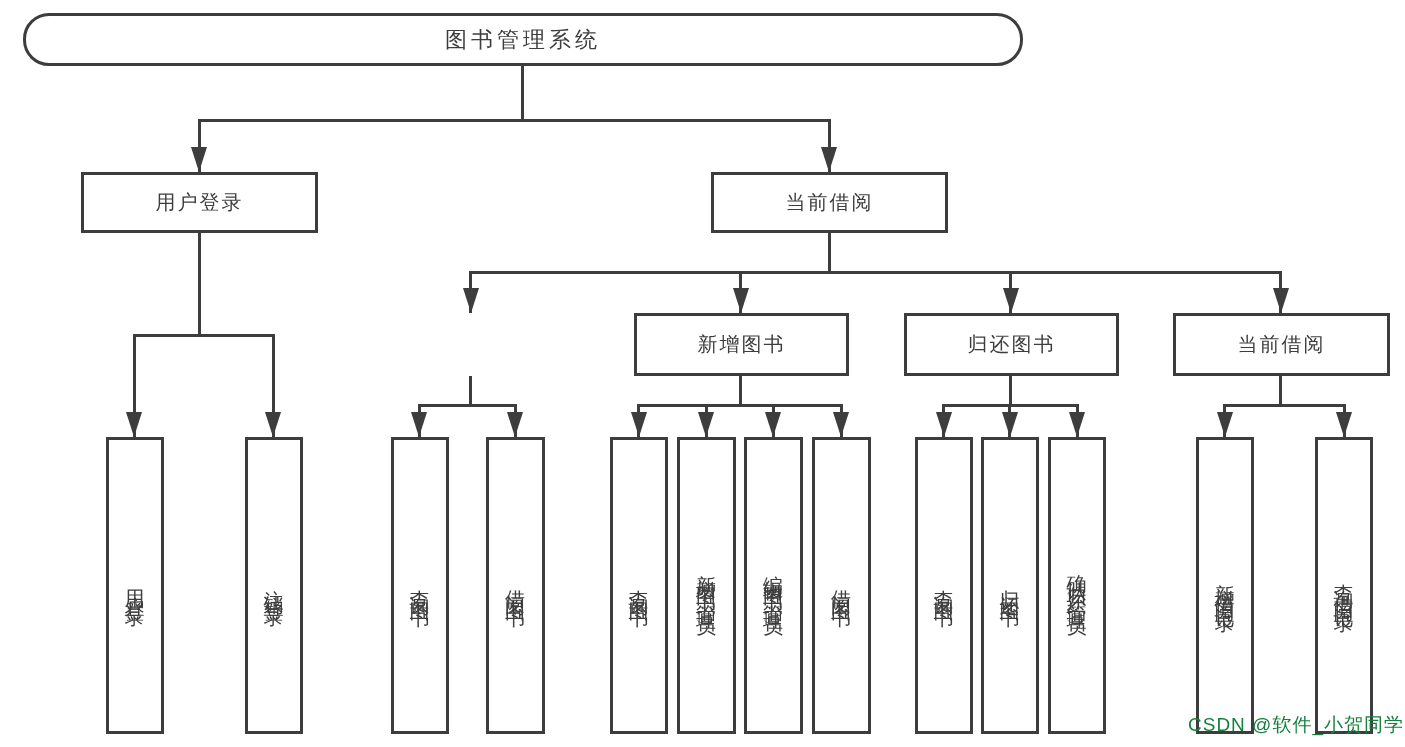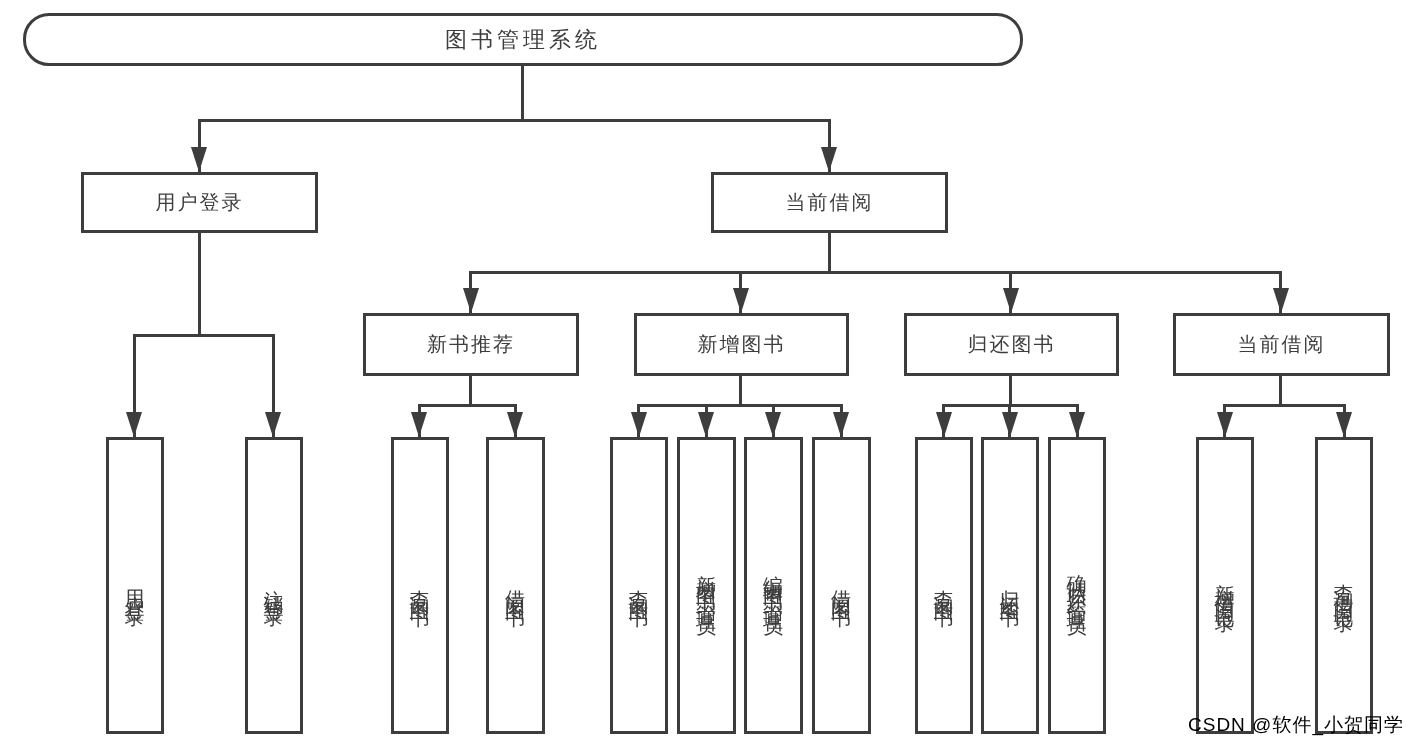--- a/index.html
+++ b/index.html
@@ -37,21 +37,21 @@
     position:absolute;
     width:0;height:0;
     border-left:8px solid transparent;
     border-right:8px solid transparent;
     border-top:25px solid #3d3d3d;
   }
   .watermark{
     position:absolute;
     left:1188px;top:712px;
     font-size:19px;
-    color:#000000;
+    color:#15803d;
     letter-spacing:1px;
     z-index:10;
     white-space:nowrap;
   }
 </style>
 </head>
 <body>
 
 <div id="canvas">
 
@@ -59,23 +59,20 @@
     <span>图书管理系统</span>
   </div>
 
   <div class="box h-label" style="left:81px;top:172px;width:237px;height:61px;">
     <span>用户登录</span>
   </div>
   <div class="box h-label" style="left:711px;top:172px;width:237px;height:61px;">
     <span>当前借阅</span>
   </div>
 
-  <div class="box h-label" style="left:363px;top:313px;width:216px;height:63px;">
-    <span>新书推荐</span>
-  </div>
   <div class="box h-label" style="left:634px;top:313px;width:215px;height:63px;">
     <span>新增图书</span>
   </div>
   <div class="box h-label" style="left:904px;top:313px;width:215px;height:63px;">
     <span>归还图书</span>
   </div>
   <div class="box h-label" style="left:1173px;top:313px;width:217px;height:63px;">
     <span>当前借阅</span>
   </div>
 

